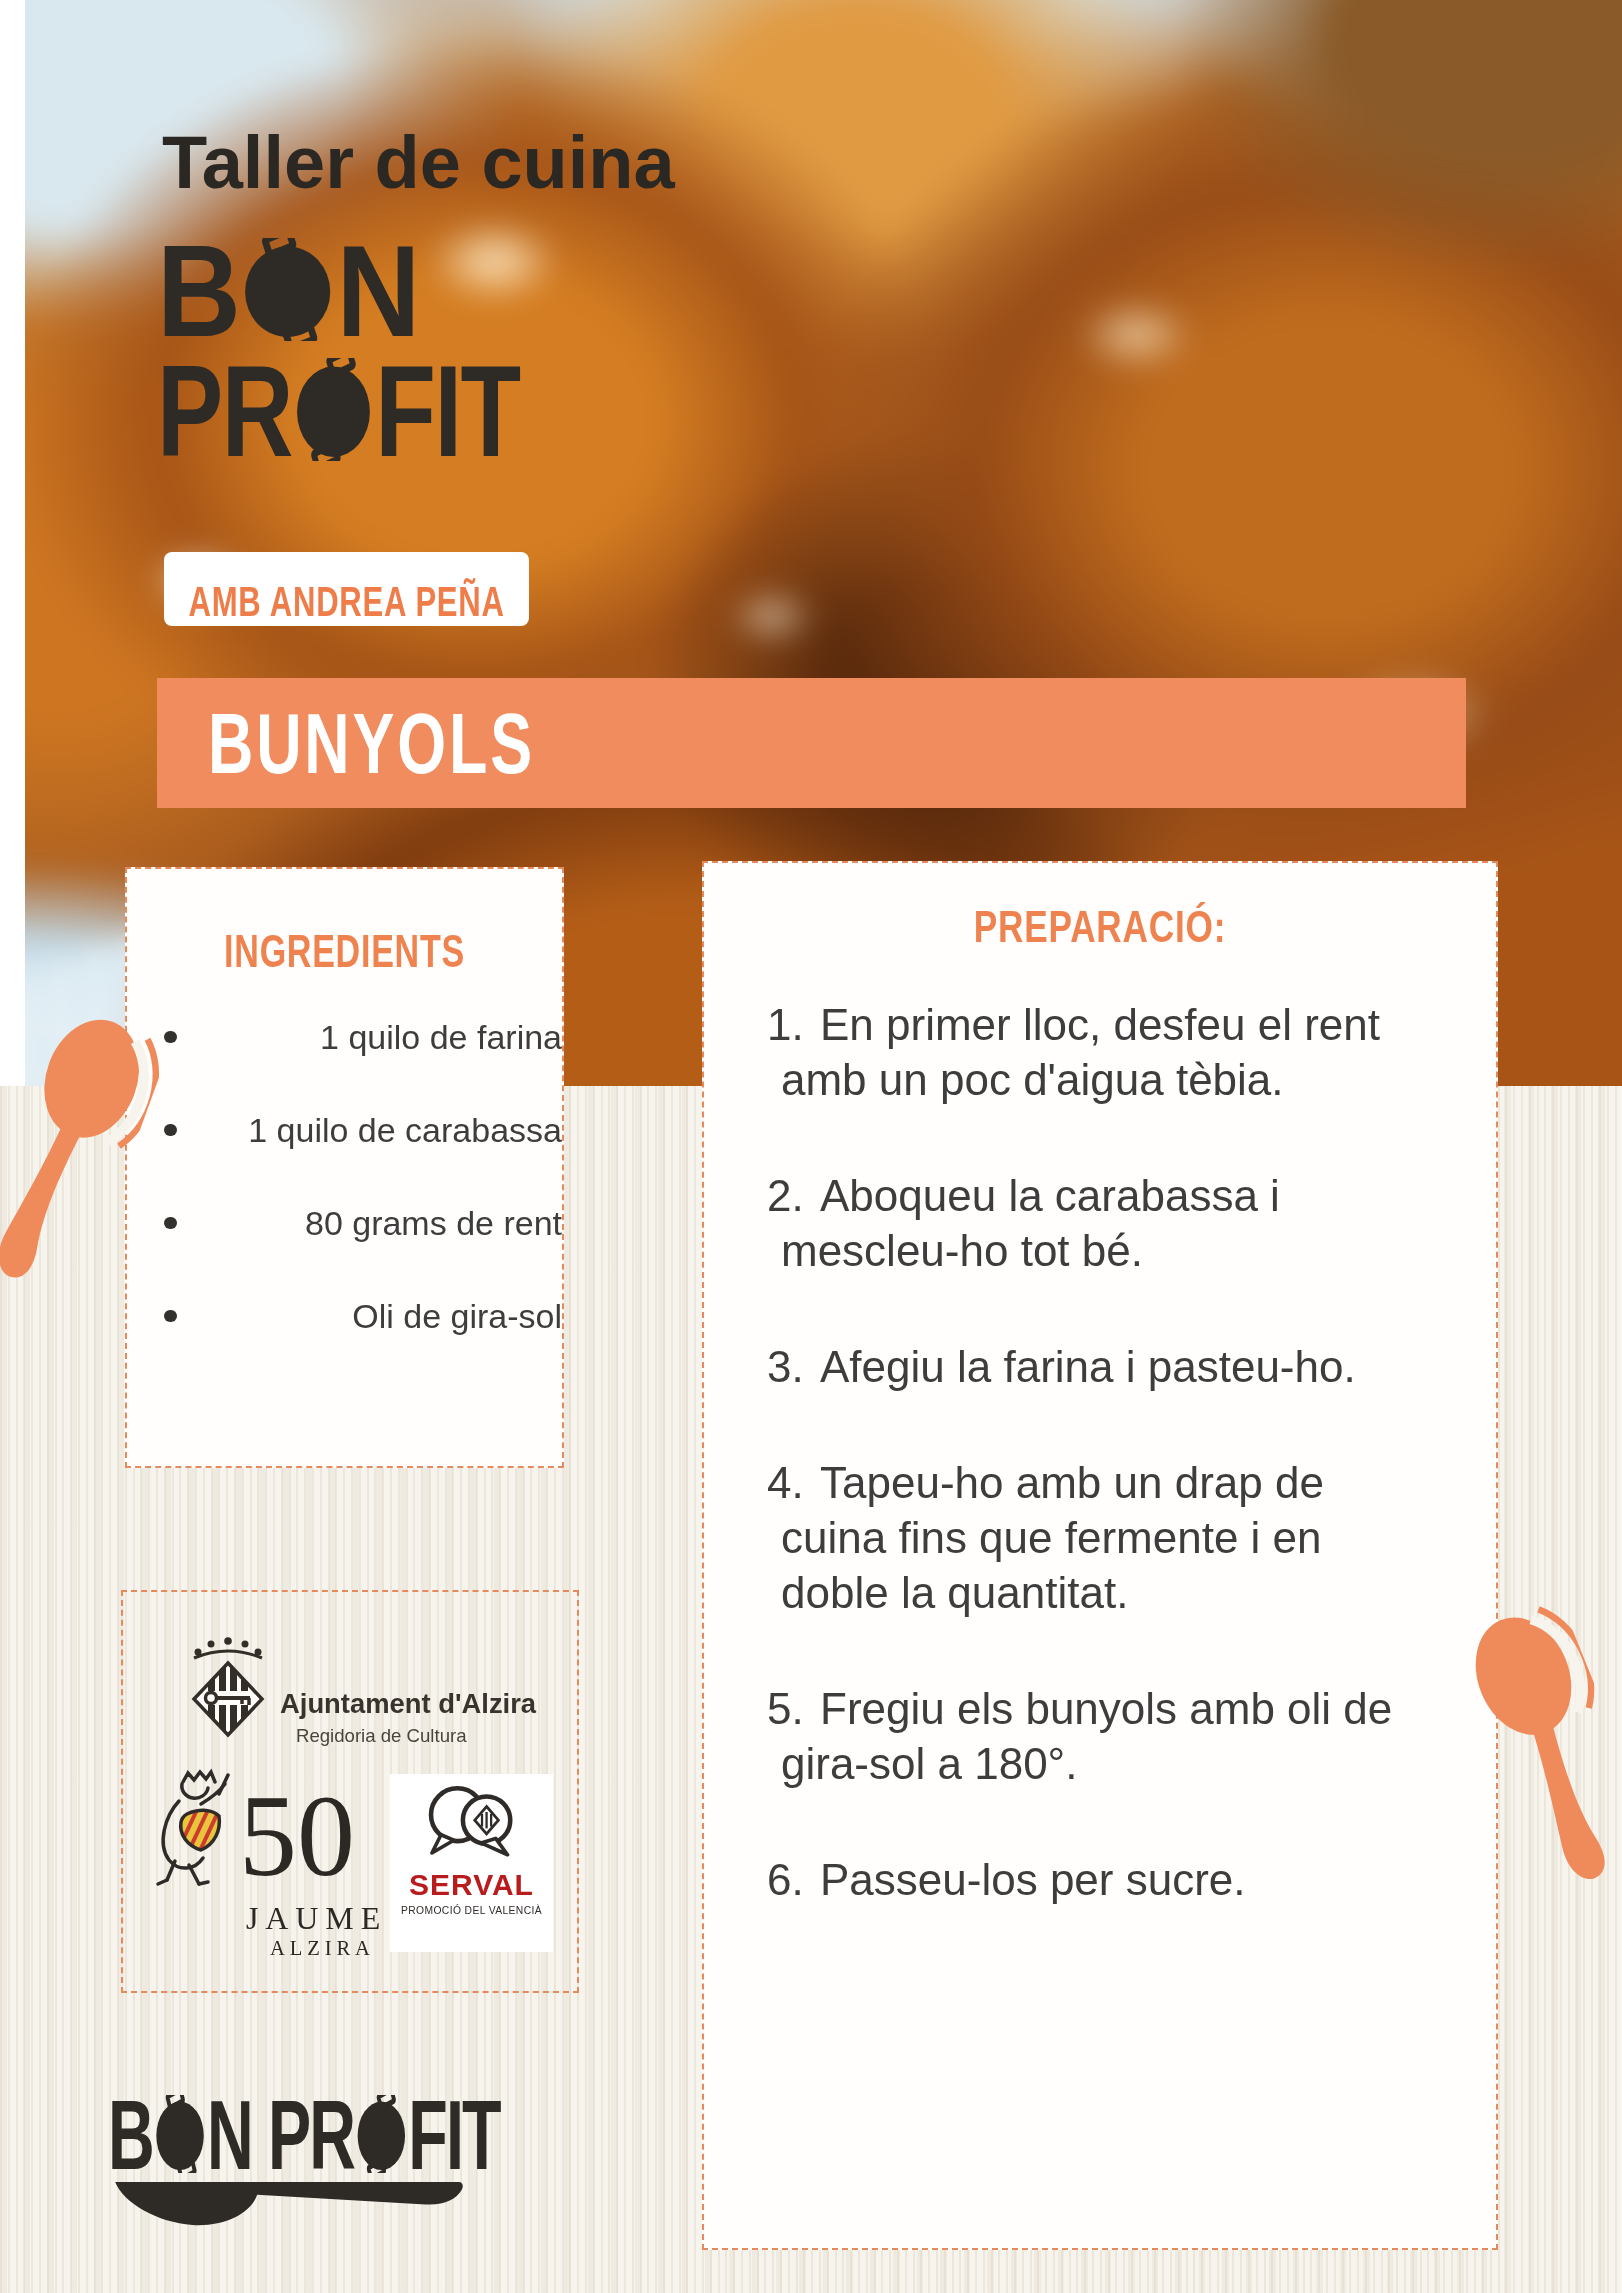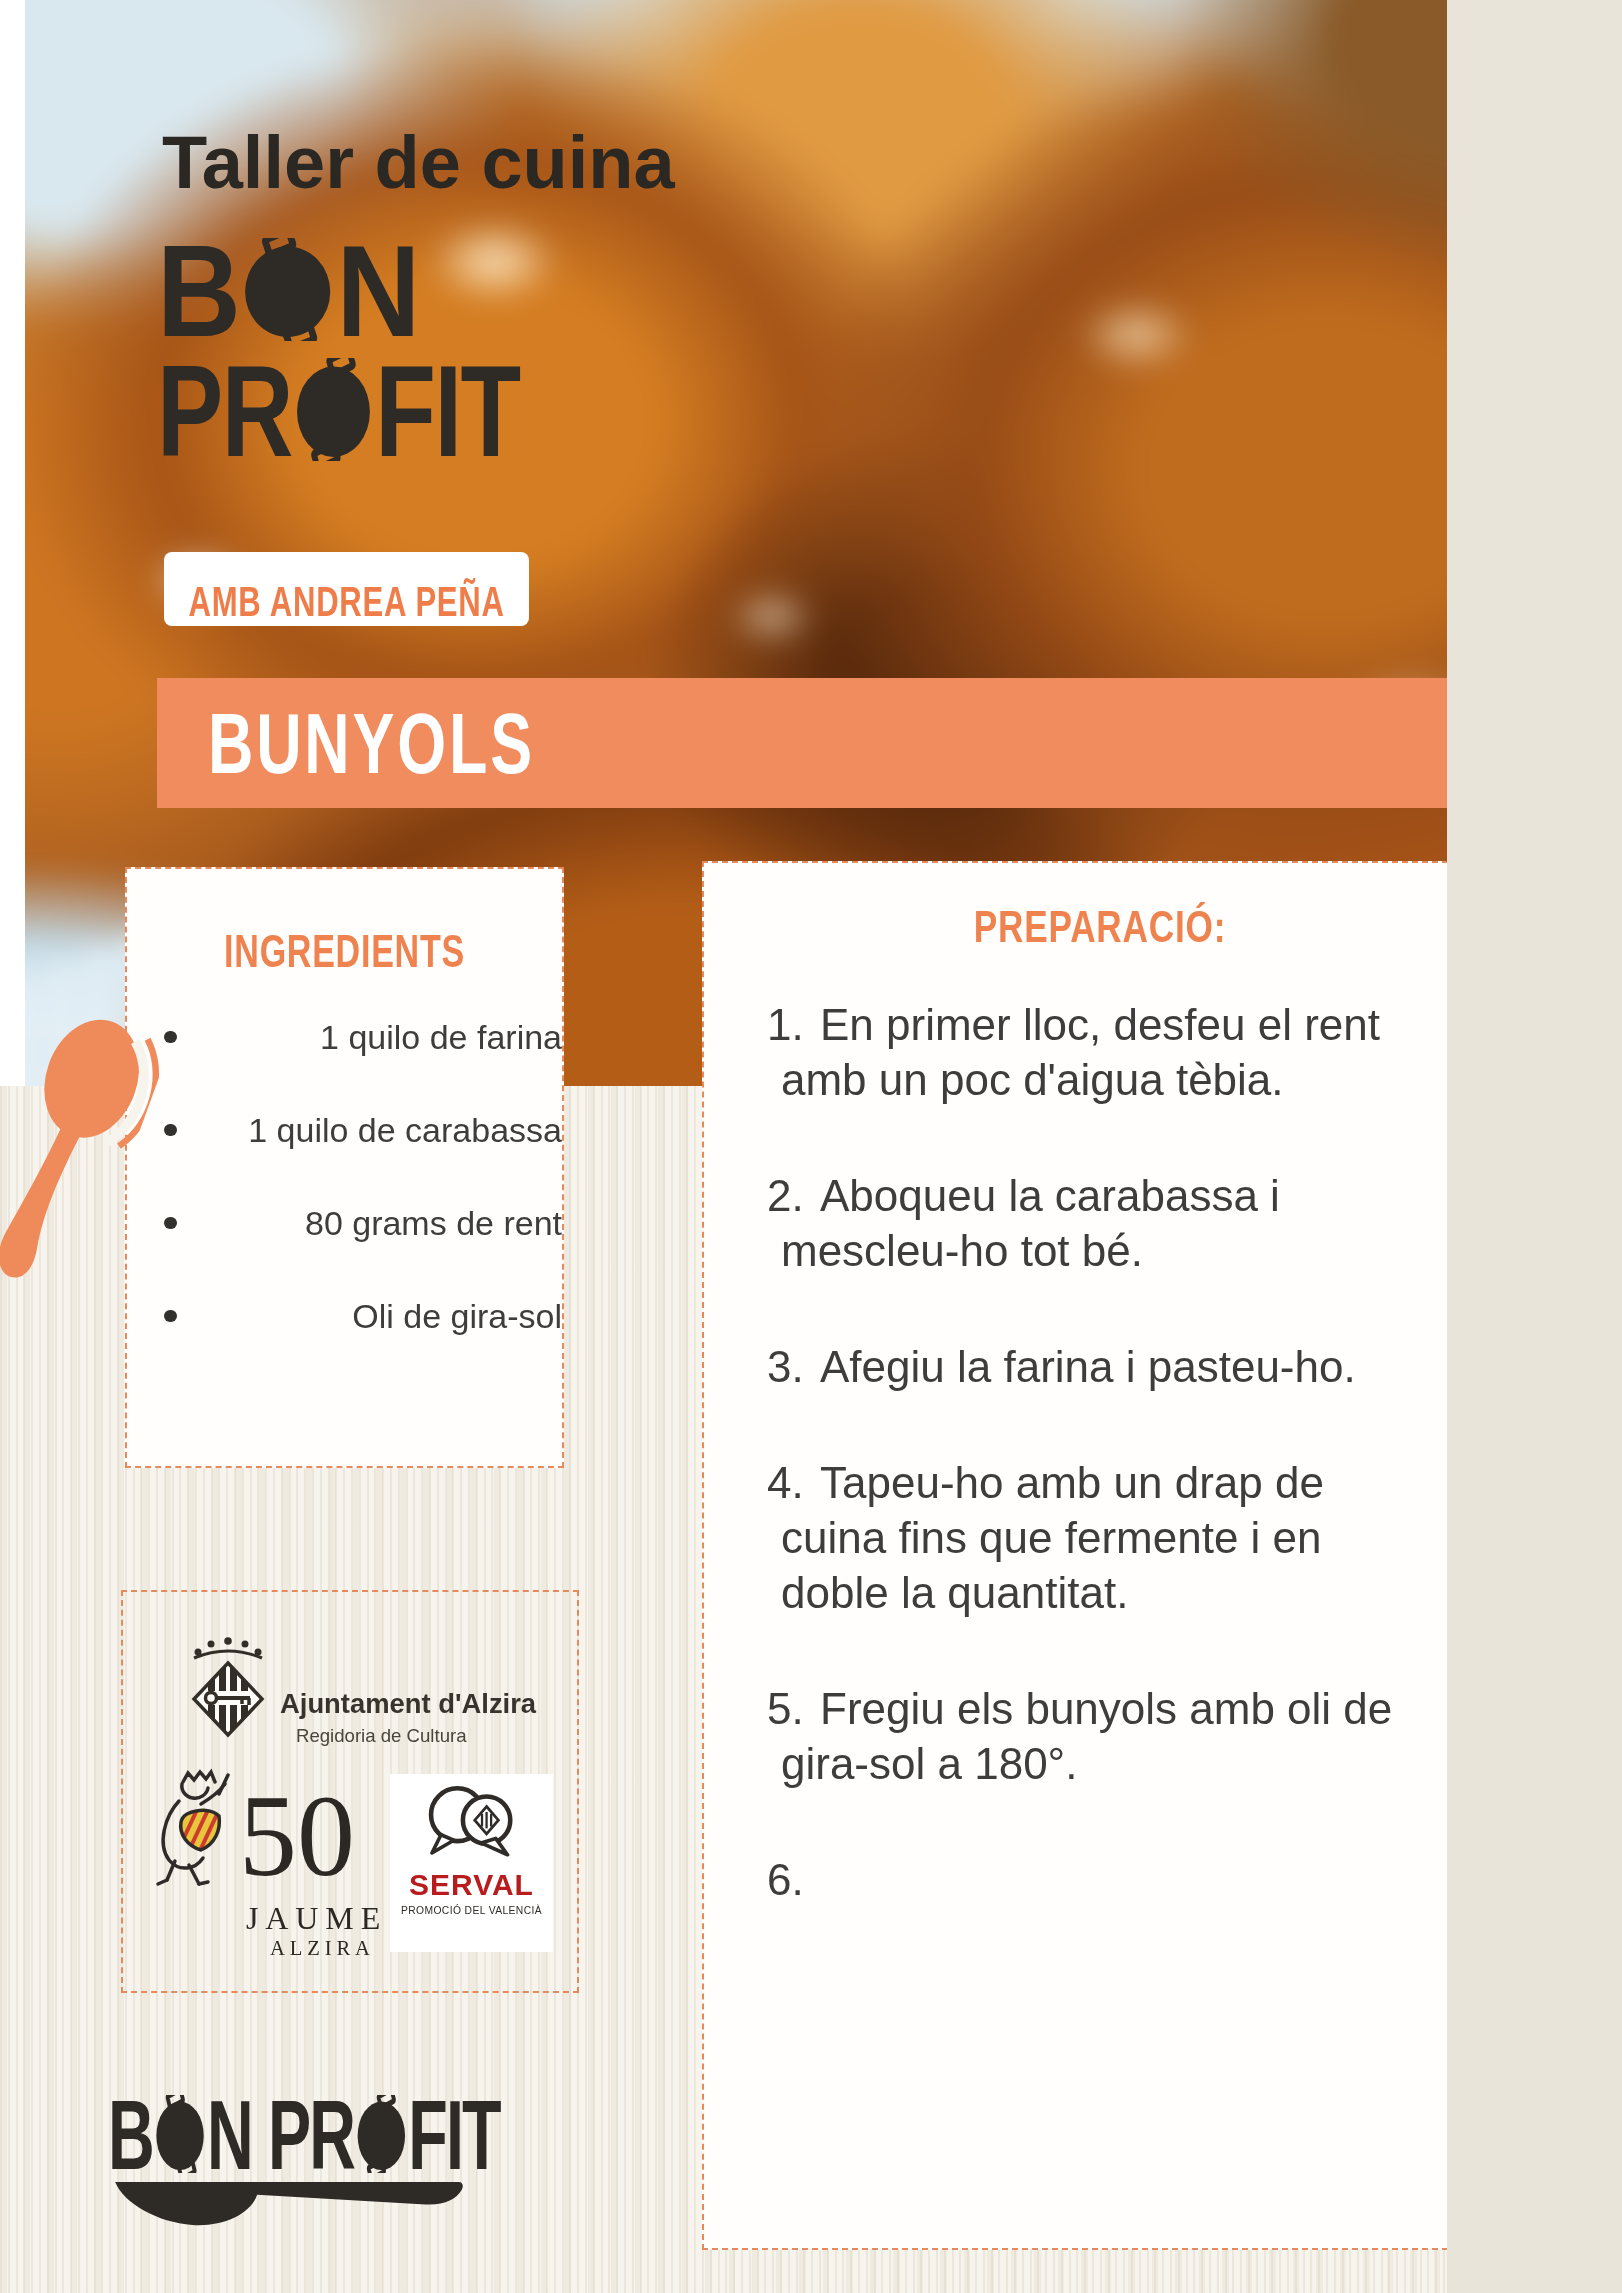--- a/index.html
+++ b/index.html
@@ -1,23 +1,22 @@
 <!DOCTYPE html>
 <html><head>
 <meta charset="utf-8">
 <style>
   html,body{margin:0;padding:0;background:#e8e4da;}
   .page{
-    position:relative;width:1423px;height:2294px;overflow:hidden;
+    position:relative;width:1622px;height:2294px;overflow:hidden;
     font-family:"Liberation Sans",sans-serif;
     background-color:#f7f4ed;
     background-image:
       repeating-linear-gradient(90deg, rgba(222,214,199,.45) 0 2px, rgba(0,0,0,0) 2px 7.8px),
       repeating-linear-gradient(90deg, rgba(233,227,215,.55) 0 6.9px, rgba(0,0,0,0) 6.9px 23.5px);
-    padding-left: 24px;
   }
   
   .photo{position:absolute;left:24.5px;top:0;width:1598px;height:1086px;overflow:hidden;background:#b0641f;}
   .photo-blur{position:absolute;left:-69px;top:-69px;right:-69px;bottom:-69px;filter:blur(13.7px);}
   .ph-base{position:absolute;inset:0;
     background-image:
       radial-gradient(412px 245px at 9% 13%, #d9e8ef 0 55%, rgba(217,232,239,0) 100%),
       radial-gradient(510px 206px at 52% 3%, #d5e5ec 0 45%, rgba(213,229,236,0) 95%),
       radial-gradient(294px 167px at 86% 5%, #cfe0e8 0 45%, rgba(207,224,232,0) 95%),
       radial-gradient(510px 294px at 3% 100%, #eef5f9 0 50%, #c2dae7 72%, rgba(194,218,231,0) 100%),
@@ -183,20 +182,21 @@
         <span class="line cont">cuina fins que fermente i en</span>
         <span class="line cont">doble la quantitat.</span>
       </li>
       <li>
         <span class="num">5.</span>
         <span class="line">Fregiu els bunyols amb oli de</span>
         <span class="line cont">gira-sol a 180°.</span>
       </li>
       <li>
         <span class="num">6.</span>
+        <span class="line">Passeu-los per sucre.</span>
       </li>
     </ol>
   </div>
 
   <div class="logos-box">
     <svg class="aj-shield" viewBox="0 0 84 118">
       <g fill="#332e28">
         <circle cx="12" cy="17" r="3.5"></circle>
           <circle cx="25" cy="9" r="3.5"></circle>
           <circle cx="42" cy="6" r="3.8"></circle>

